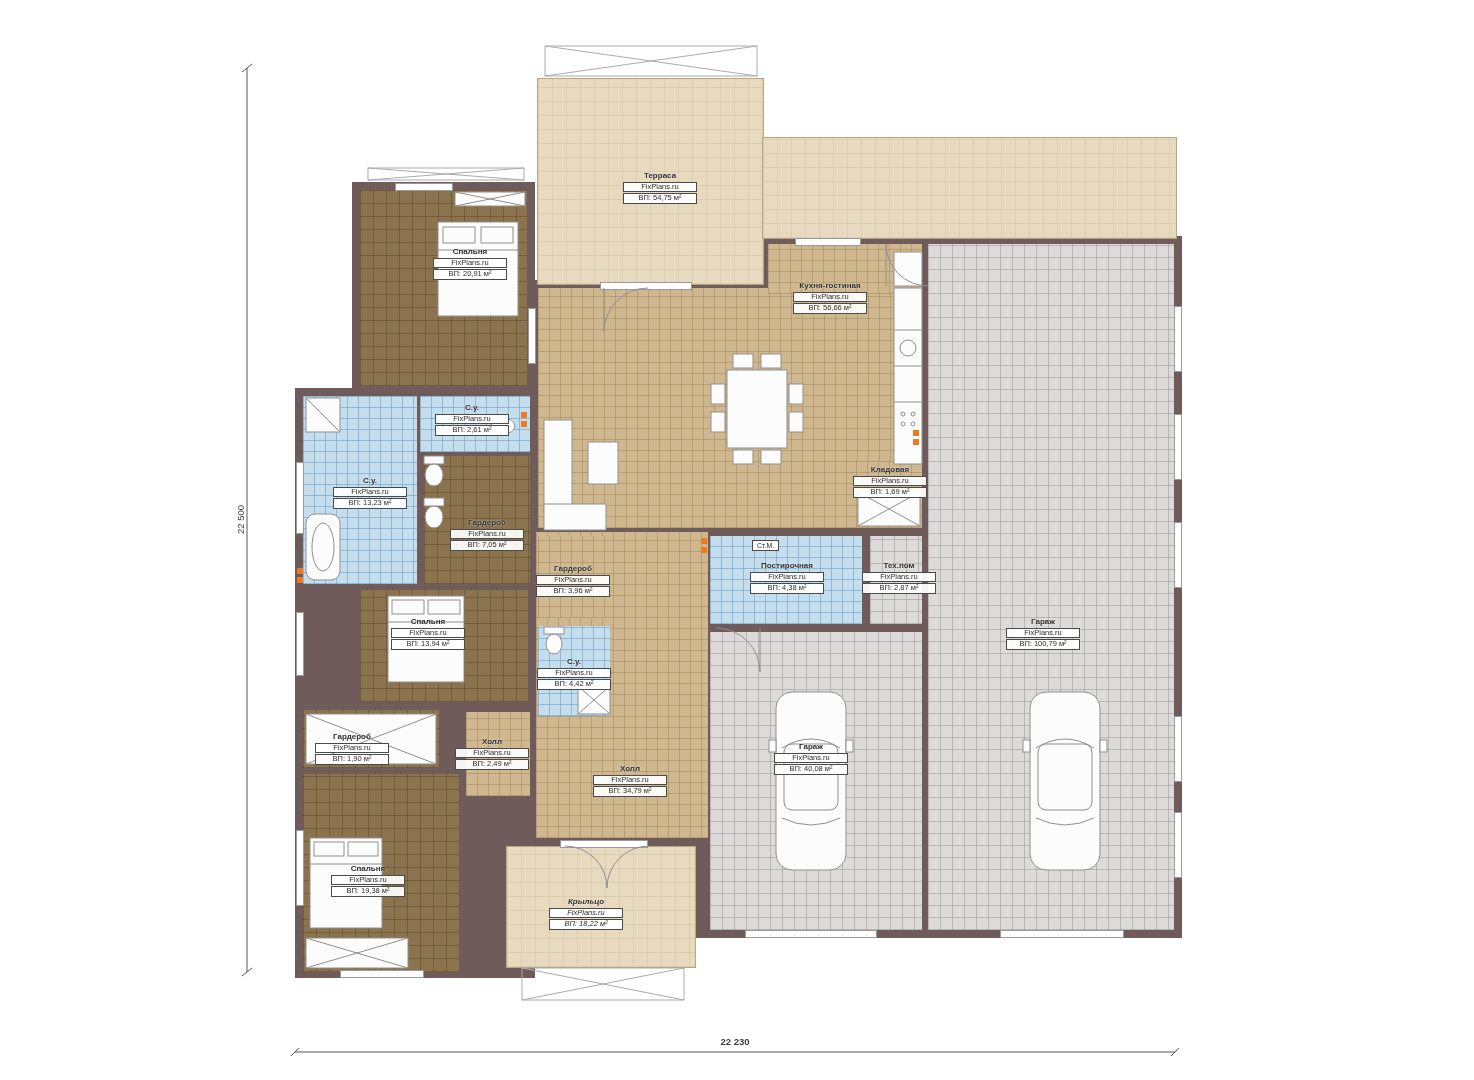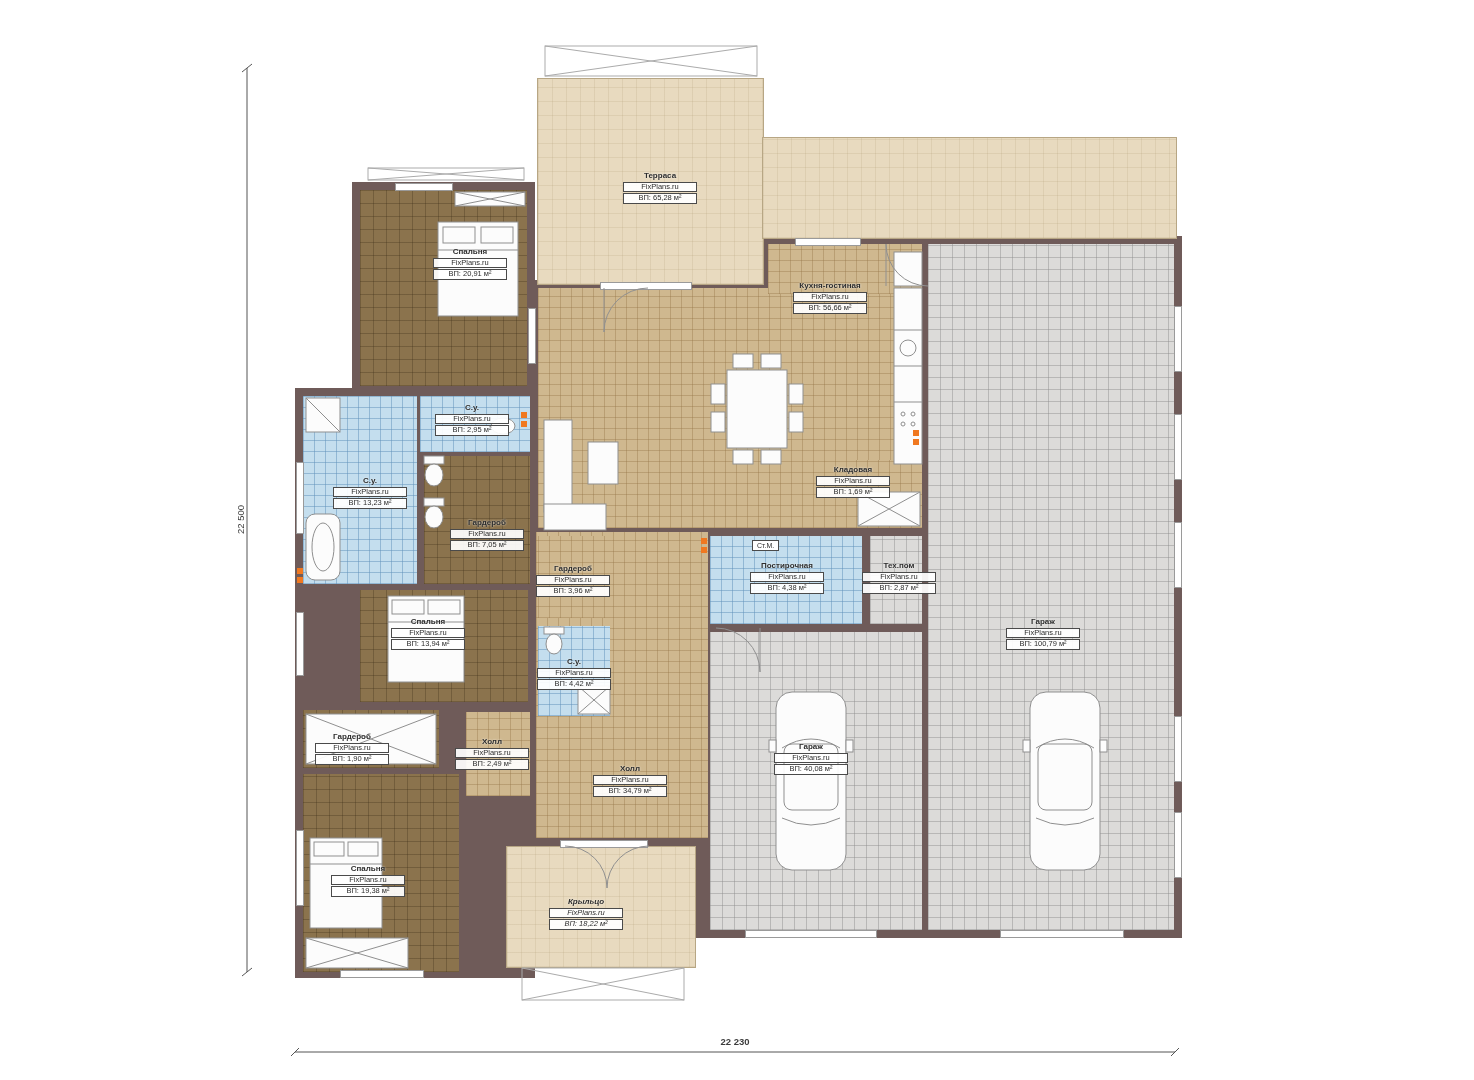--- a/index.html
+++ b/index.html
@@ -255,48 +255,48 @@
   </svg>
 
   <div class="dim-label dim-left" style="left:215px;top:514px;width:50px;text-align:center;">22 500</div>
   <div class="dim-label" style="left:705px;top:1036px;width:60px;text-align:center;font-weight:bold;">22 230</div>
 
   <div class="stamp" style="left:752px;top:540px;">Ст.М.</div>
 
   <div class="room-label" style="left:614px;top:172px;">
     <div class="rl-name">Терраса</div>
     <div class="rl-box">FixPlans.ru</div>
-    <div class="rl-box">ВП: 65,28 м²</div>
+    <div class="rl-box">ВП: 54,75 м²</div>
   </div>
   <div class="room-label" style="left:424px;top:248px;">
     <div class="rl-name">Спальня</div>
     <div class="rl-box">FixPlans.ru</div>
     <div class="rl-box">ВП: 20,91 м²</div>
   </div>
   <div class="room-label" style="left:784px;top:282px;">
     <div class="rl-name">Кухня-гостиная</div>
     <div class="rl-box">FixPlans.ru</div>
     <div class="rl-box">ВП: 56,66 м²</div>
   </div>
   <div class="room-label" style="left:426px;top:404px;">
     <div class="rl-name">С.у.</div>
     <div class="rl-box">FixPlans.ru</div>
-    <div class="rl-box">ВП: 2,95 м²</div>
+    <div class="rl-box">ВП: 2,61 м²</div>
   </div>
   <div class="room-label" style="left:324px;top:477px;">
     <div class="rl-name">С.у.</div>
     <div class="rl-box">FixPlans.ru</div>
     <div class="rl-box">ВП: 13,23 м²</div>
   </div>
   <div class="room-label" style="left:441px;top:519px;">
     <div class="rl-name">Гардероб</div>
     <div class="rl-box">FixPlans.ru</div>
     <div class="rl-box">ВП: 7,05 м²</div>
   </div>
-  <div class="room-label" style="left:807px;top:466px;">
+  <div class="room-label" style="left:844px;top:466px;">
     <div class="rl-name">Кладовая</div>
     <div class="rl-box">FixPlans.ru</div>
     <div class="rl-box">ВП: 1,69 м²</div>
   </div>
   <div class="room-label" style="left:527px;top:565px;">
     <div class="rl-name">Гардероб</div>
     <div class="rl-box">FixPlans.ru</div>
     <div class="rl-box">ВП: 3,96 м²</div>
   </div>
   <div class="room-label" style="left:741px;top:562px;">

